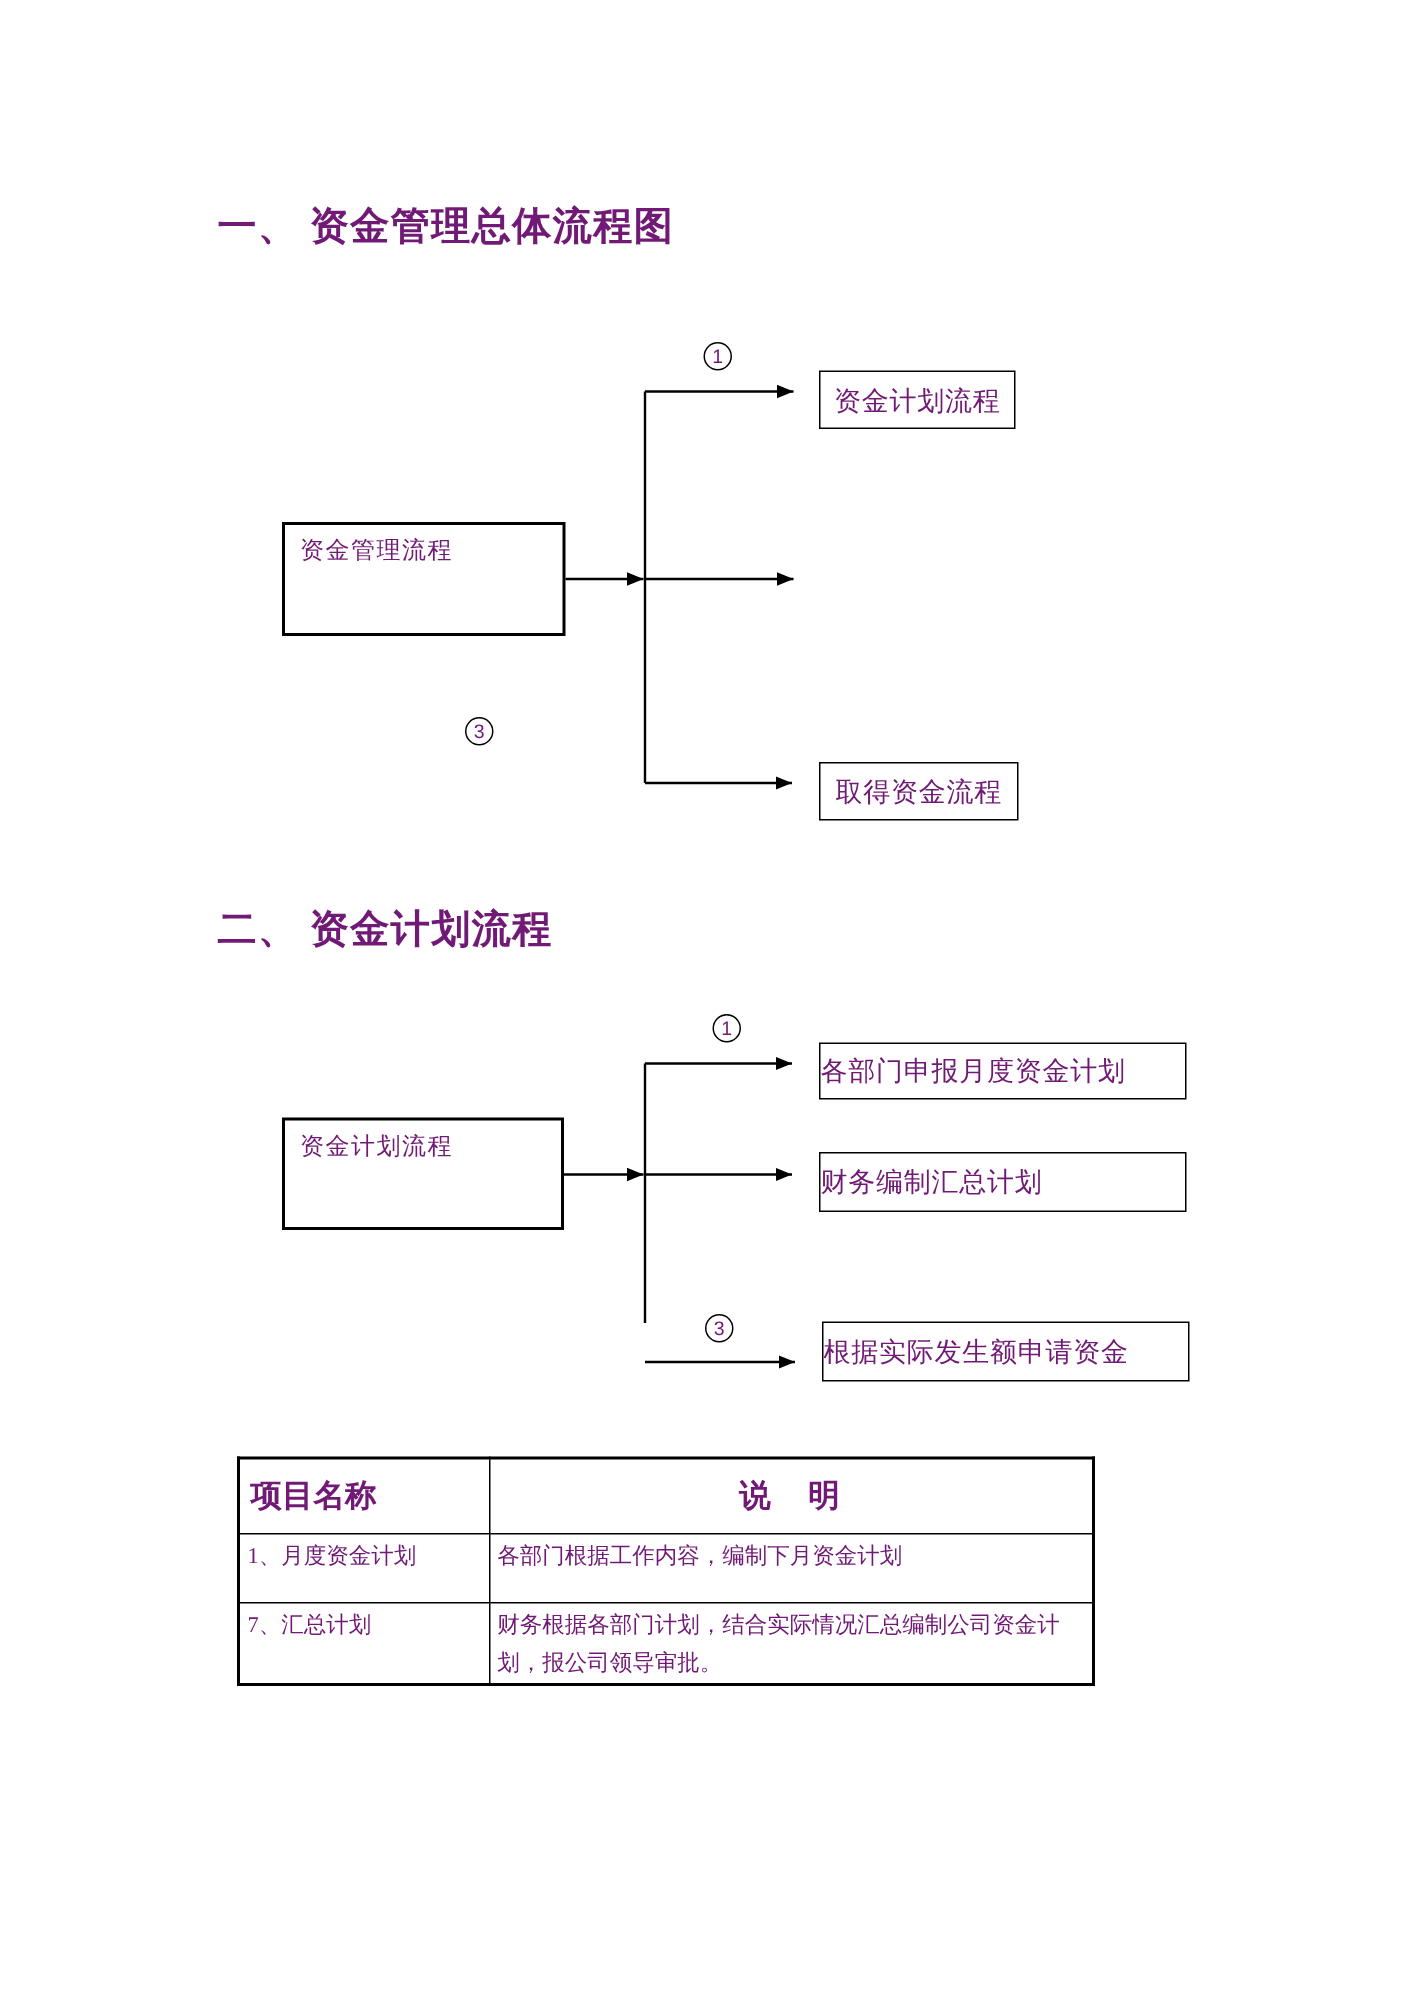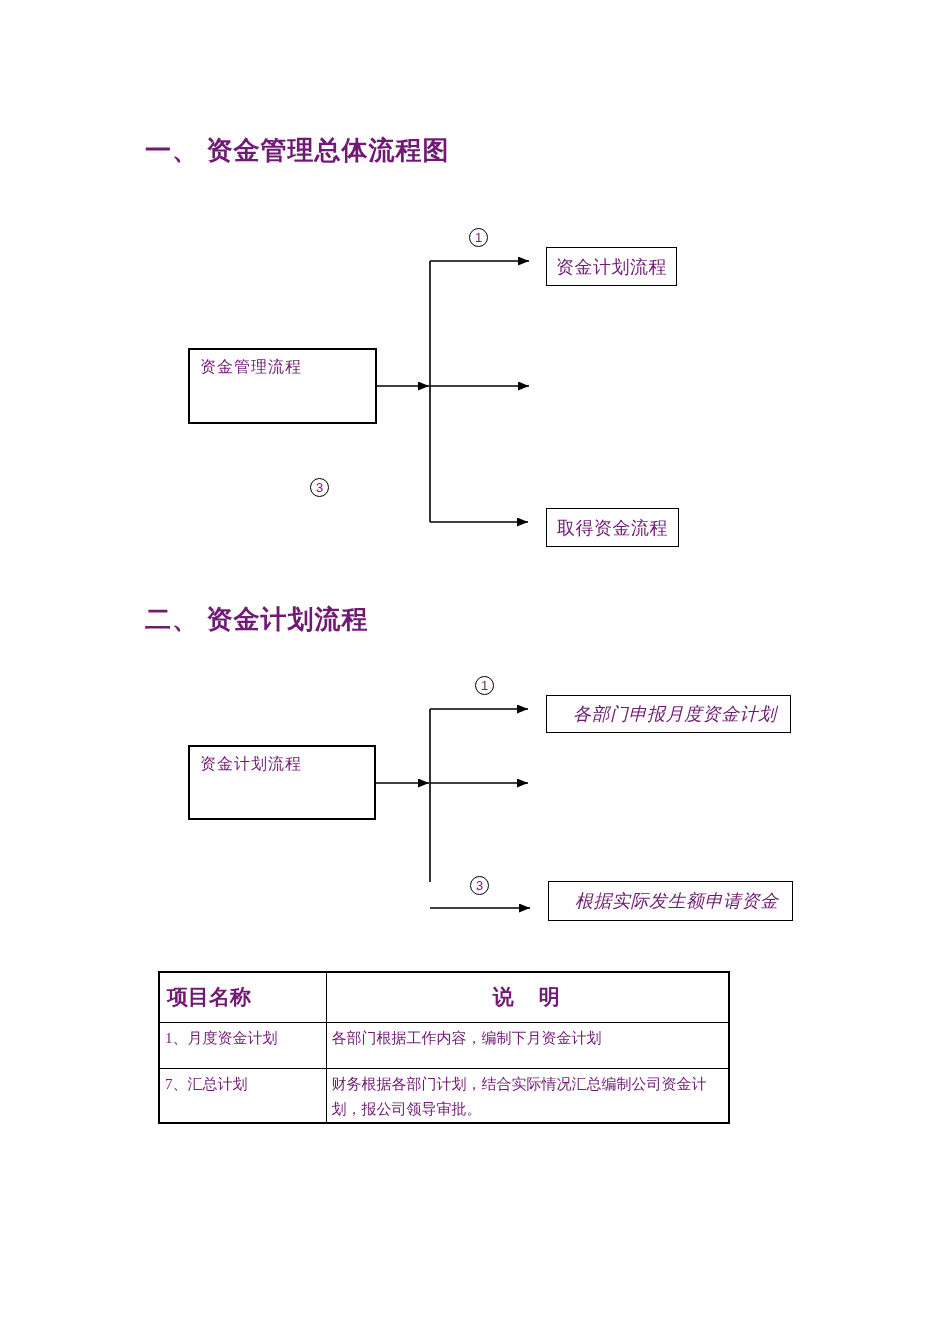--- a/index.html
+++ b/index.html
@@ -33,21 +33,21 @@
     letter-spacing:1px;
     padding:7px 0 0 10px;
   }
   .branch-box{
     display:flex;
     align-items:center;
     font-size:18px;
     letter-spacing:0.5px;
   }
   .branch-box.centered{justify-content:center;}
-  .branch-box.leftpad{padding-left:26px;font-style:italic;}
+  .branch-box.leftpad{padding-left:0;}
   .circ{
     position:absolute;
     width:19px;height:19px;
     border:1.2px solid #000;
     border-radius:50%;
     box-sizing:border-box;
     display:flex;align-items:center;justify-content:center;
     font-size:13px;
     font-family:"Liberation Sans","DejaVu Sans",sans-serif;
     line-height:1;
@@ -114,20 +114,21 @@
   <div class="fbox branch-box centered" style="left:530px;top:508px;width:133px;height:39px;">取得资金流程</div>
 
   <div class="circ" style="left:469px;top:228px;">1</div>
   <div class="circ" style="left:310px;top:478px;">3</div>
 
   <div class="heading" style="left:145px;top:602px;">二、 资金计划流程</div>
 
   <div class="fbox root-box" style="left:172px;top:745px;width:188px;height:75px;">资金计划流程</div>
 
   <div class="fbox branch-box leftpad" style="left:530px;top:695px;width:245px;height:38px;">各部门申报月度资金计划</div>
+  <div class="fbox branch-box leftpad" style="left:530px;top:768px;width:245px;height:40px;">财务编制汇总计划</div>
   <div class="fbox branch-box leftpad" style="left:532px;top:881px;width:245px;height:40px;">根据实际发生额申请资金</div>
 
   <div class="circ" style="left:475px;top:676px;">1</div>
   <div class="circ" style="left:470px;top:876px;">3</div>
 
   <div class="doc-table-wrap">
     <table class="doc-table">
       <thead>
         <tr>
           <th class="col-name">项目名称</th>

